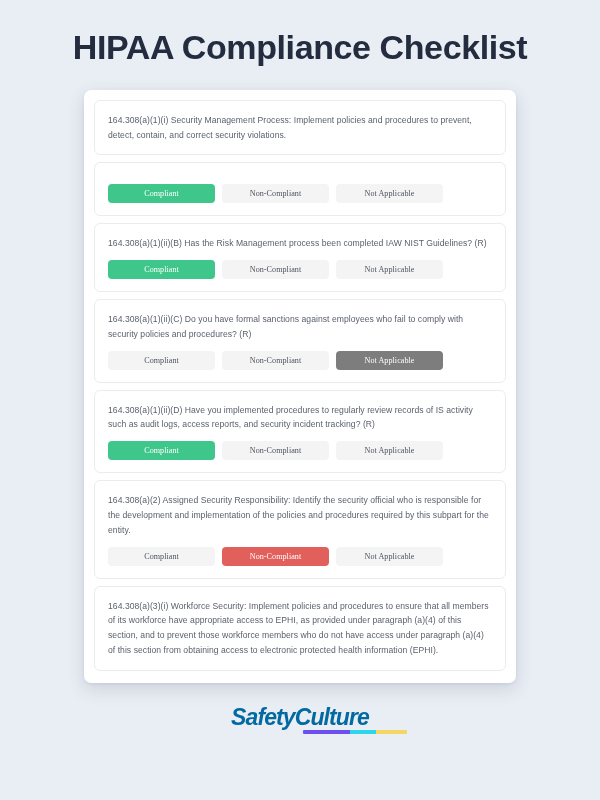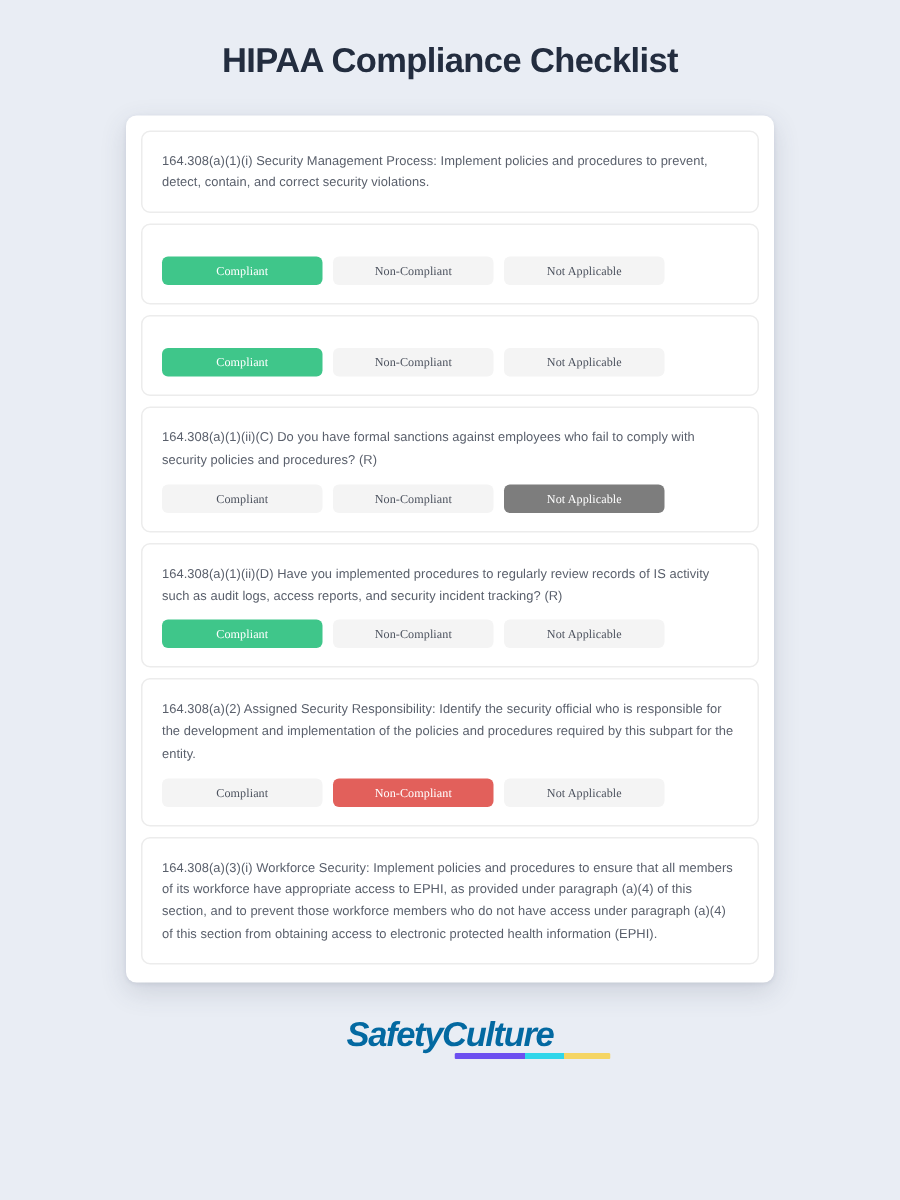--- a/index.html
+++ b/index.html
@@ -21,21 +21,21 @@
     width: 600px;
     height: 800px;
     display: flex;
     flex-direction: column;
     align-items: center;
   }
 
   
   .page-title {
     margin-top: 27px;
-    font-size: 23px;
+    font-size: 34px;
     font-weight: bold;
     letter-spacing: -0.4px;
     color: #232d3f;
     text-align: center;
     line-height: 1.2;
   }
 
   
   .checklist-card {
     position: relative;
@@ -146,20 +146,21 @@
           <div class="question-text">164.308(a)(1)(i) Security Management Process: Implement policies and procedures to prevent, detect, contain, and correct security violations.</div>
         </div>
         <div class="question">
           <div class="answers">
             <div class="answer-btn state-compliant" aria-pressed="true">Compliant</div>
             <div class="answer-btn" aria-pressed="false">Non-Compliant</div>
             <div class="answer-btn" aria-pressed="false">Not Applicable</div>
           </div>
         </div>
         <div class="question">
+          <div class="question-text">164.308(a)(1)(ii)(B) Has the Risk Management process been completed IAW NIST Guidelines? (R)</div>
           <div class="answers">
             <div class="answer-btn state-compliant" aria-pressed="true">Compliant</div>
             <div class="answer-btn" aria-pressed="false">Non-Compliant</div>
             <div class="answer-btn" aria-pressed="false">Not Applicable</div>
           </div>
         </div>
         <div class="question">
           <div class="question-text">164.308(a)(1)(ii)(C) Do you have formal sanctions against employees who fail to comply with security policies and procedures? (R)</div>
           <div class="answers">
             <div class="answer-btn" aria-pressed="false">Compliant</div>

